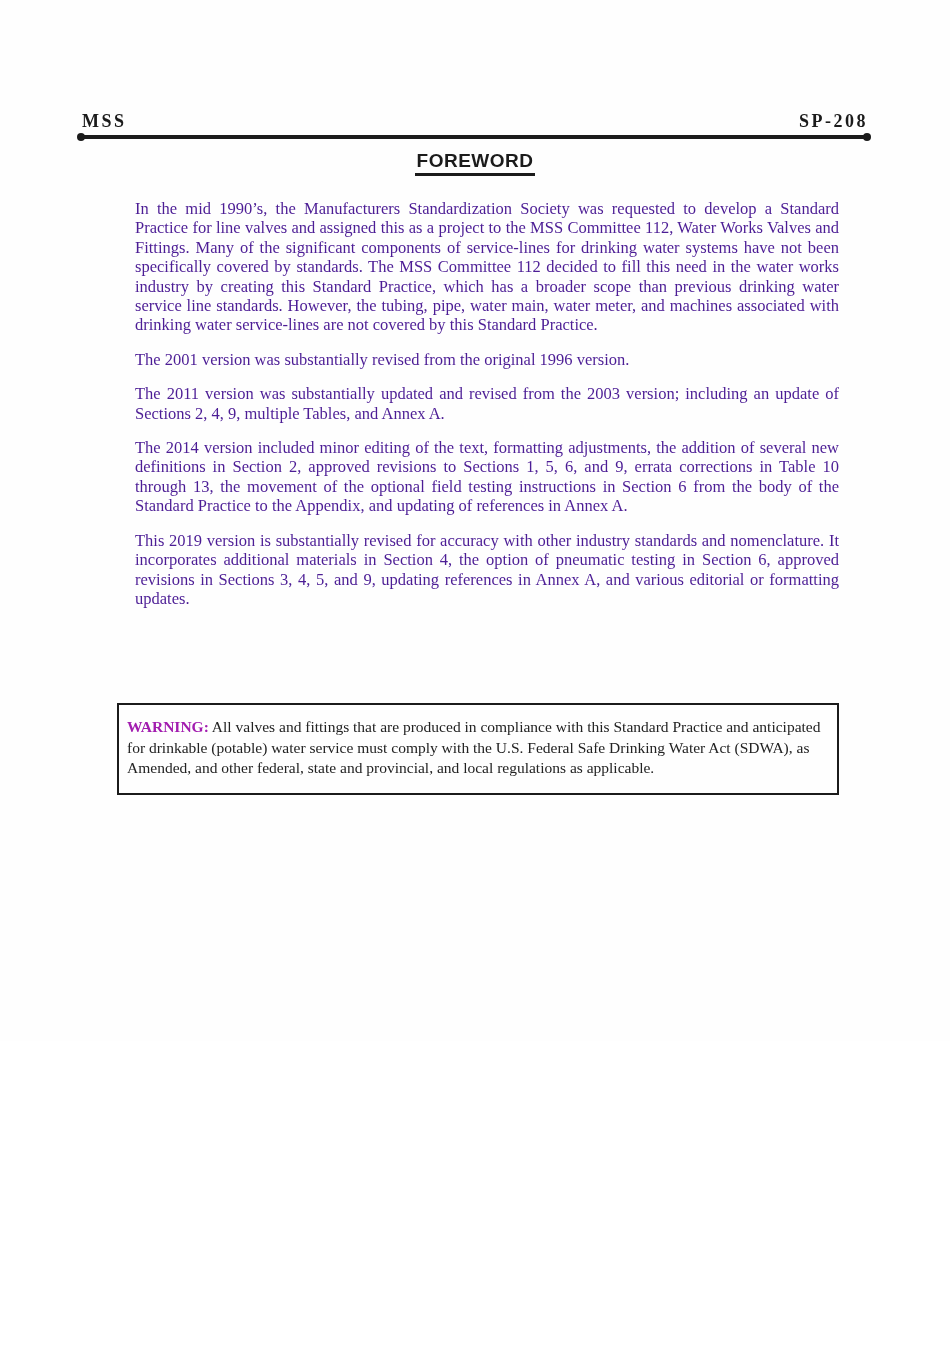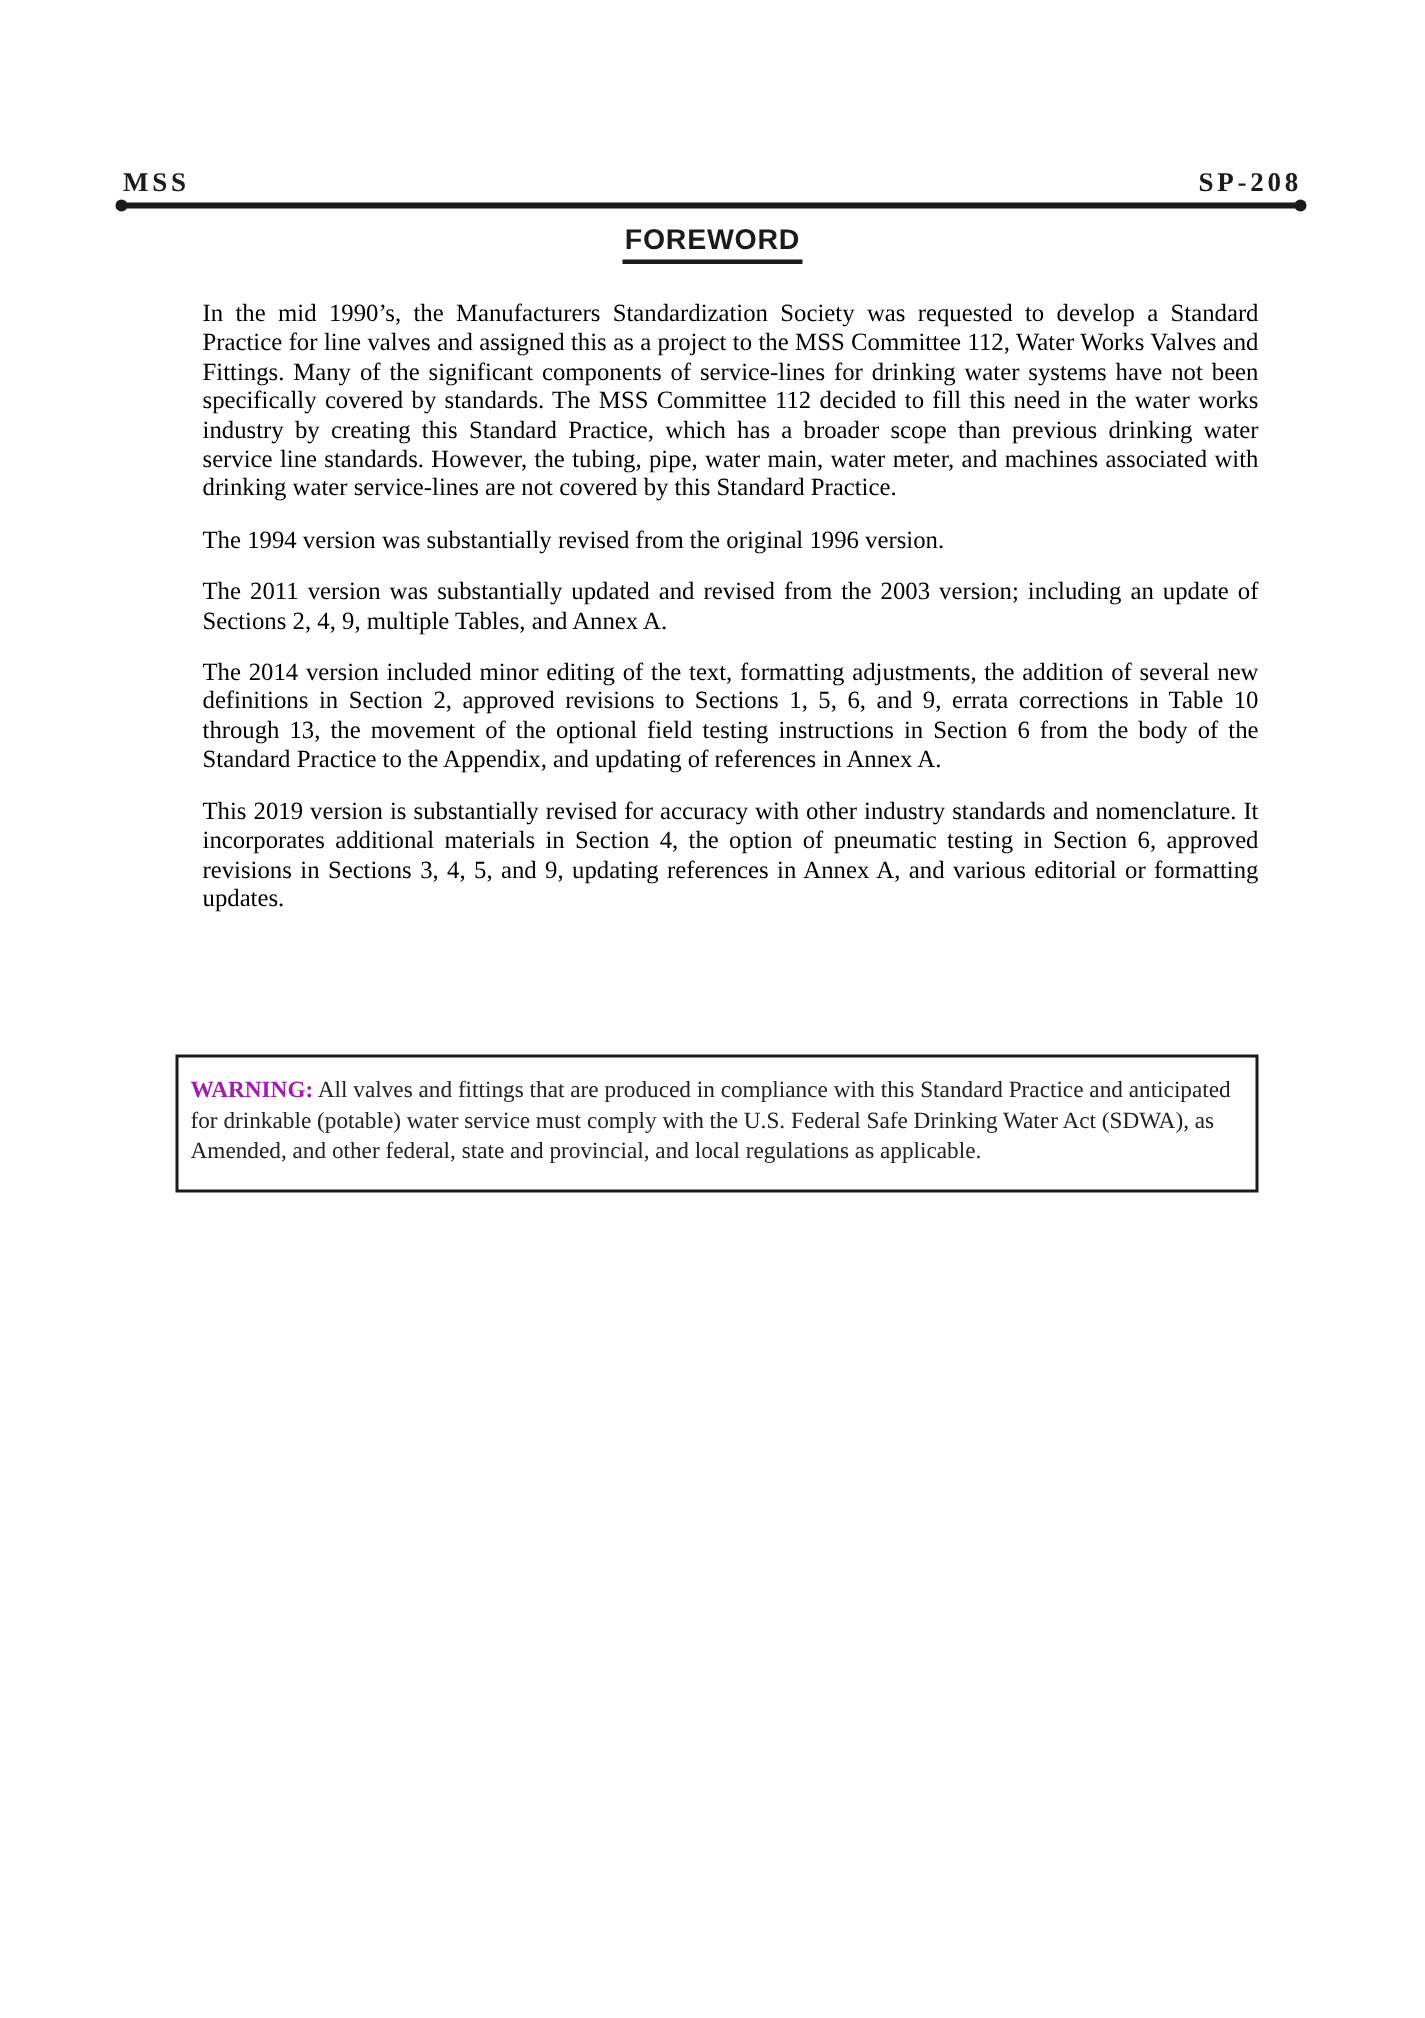--- a/index.html
+++ b/index.html
@@ -76,21 +76,21 @@
     position: absolute;
     top: 199px;
     left: 135px;
     width: 704px;
   }
   .body-text p {
     margin: 0 0 15px 0;
     font-size: 16.5px;
     line-height: 19.4px;
     text-align: justify;
-    color: #000000;
+    color: #4c1d95;
   }
 
   
   .warning-box {
     position: absolute;
     top: 703px;
     left: 117px;
     width: 722px;
     box-sizing: border-box;
     border: 2px solid #1b1b1b;
@@ -130,21 +130,21 @@
   </div>
 
   <div class="rule"></div>
 
   <div class="title-row">
     <h1>FOREWORD</h1>
   </div>
 
   <div class="body-text">
     <p>In the mid 1990’s, the Manufacturers Standardization Society was requested to develop a Standard Practice for line valves and assigned this as a project to the MSS Committee 112, Water Works Valves and Fittings.  Many of the significant components of service-lines for drinking water systems have not been specifically covered by standards.  The MSS Committee 112 decided to fill this need in the water works industry by creating this Standard Practice, which has a broader scope than previous drinking water service line standards.  However, the tubing, pipe, water main, water meter, and machines associated with drinking water service-lines are not covered by this Standard Practice.</p>
-    <p>The 1994 version was substantially revised from the original 1996 version.</p>
+    <p>The 2001 version was substantially revised from the original 1996 version.</p>
     <p>The 2011 version was substantially updated and revised from the 2003 version; including an update of Sections 2, 4, 9, multiple Tables, and Annex A.</p>
     <p>The 2014 version included minor editing of the text, formatting adjustments, the addition of several new definitions in Section 2, approved revisions to Sections 1, 5, 6, and 9, errata corrections in Table 10 through 13, the movement of the optional field testing instructions in Section 6 from the body of the Standard Practice to the Appendix, and updating of references in Annex A.</p>
     <p>This 2019 version is substantially revised for accuracy with other industry standards and nomenclature.  It incorporates additional materials in Section 4, the option of pneumatic testing in Section 6, approved revisions in Sections 3, 4, 5, and 9, updating references in Annex A, and various editorial or formatting updates.</p>
   </div>
 
   <div class="warning-box">
     <p><b>WARNING:</b> <span>All valves and fittings that are produced in compliance with this Standard Practice and anticipated for drinkable (potable) water service must comply with the U.S. Federal Safe Drinking Water Act (SDWA), as Amended, and other federal, state and provincial, and local regulations as applicable.</span></p>
   </div>
 
   <div class="footer">

